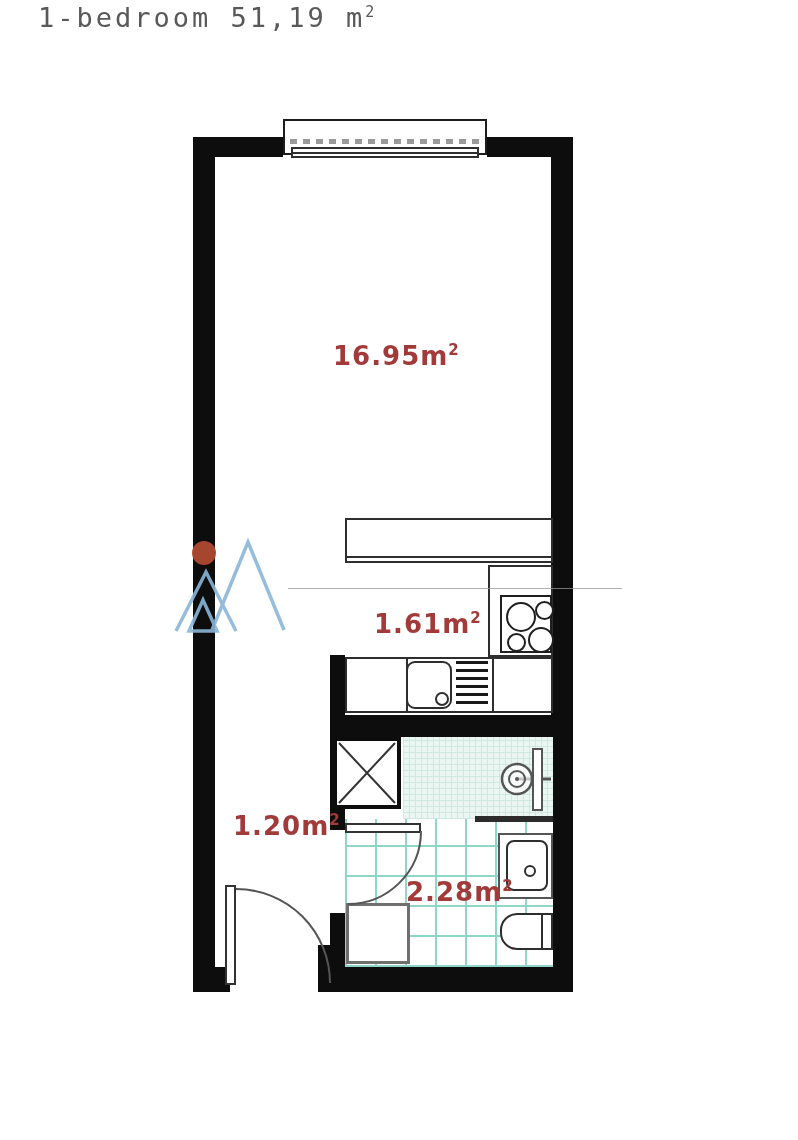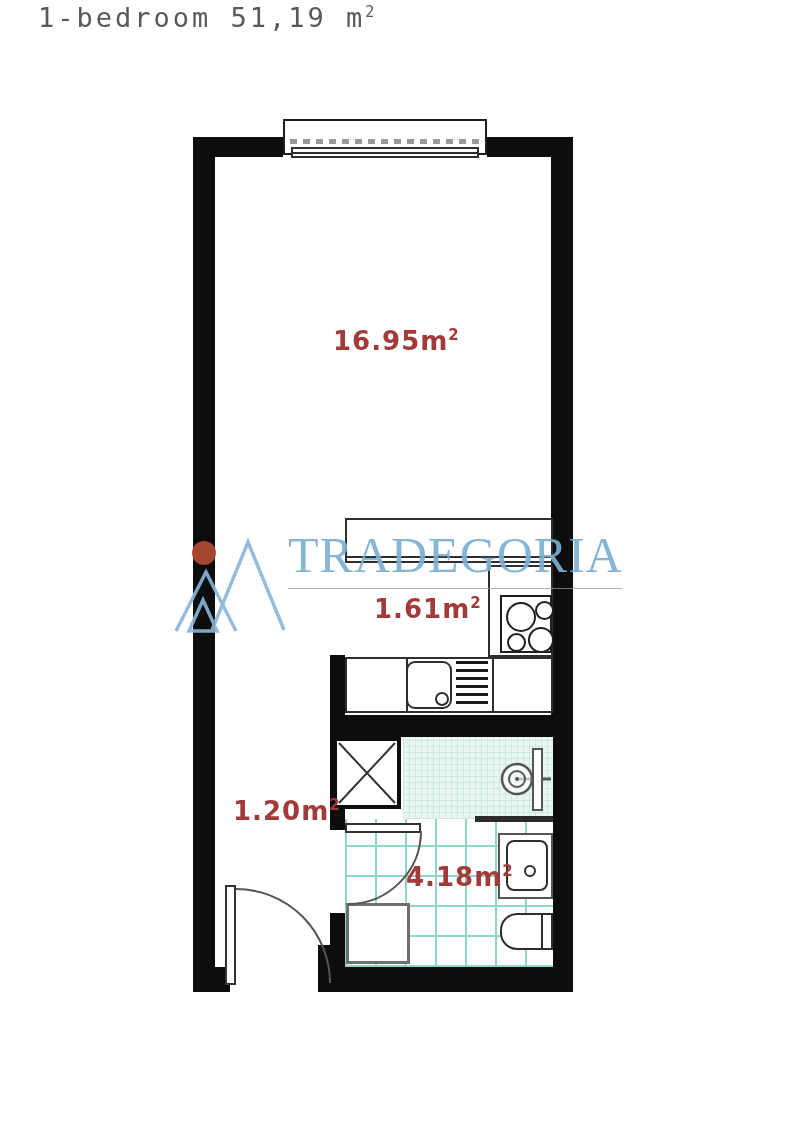--- a/index.html
+++ b/index.html
@@ -46,21 +46,21 @@
   .bath-door-leaf{left:345px;top:823px;width:76px;height:10px;background:#fff;border:2px solid #333;}
   .entry-door-leaf{left:225px;top:885px;width:11px;height:100px;background:#fff;border:2px solid #333;}
   
   .washer{left:346px;top:903px;width:64px;height:61px;border:3px solid #6f6f6f;background:#fff;}
   .bsink-back{left:498px;top:833px;width:55px;height:66px;border:2px solid #555;background:#fff;}
   .bsink{left:506px;top:840px;width:42px;height:51px;border:2px solid #2e2e2e;border-radius:8px;background:#fff;}
   .bsink .drain{position:absolute;left:16px;top:23px;width:8px;height:8px;border:2px solid #2e2e2e;border-radius:50%;}
   .toilet{left:500px;top:913px;width:53px;height:37px;border:2px solid #2e2e2e;border-radius:17px 0 0 17px;background:#fff;}
   .toilet .tank-line{position:absolute;right:8px;top:0;width:2px;height:100%;background:#2e2e2e;}
   
-  .room-label{color:#a23a3a;font-weight:bold;font-size:26px;letter-spacing:1px;white-space:nowrap;}
+  .room-label{color:#a23a3a;font-weight:bold;font-size:26px;letter-spacing:1px;white-space:nowrap;margin-top:15px;}
   .room-label sup{font-size:15px;}
   
   .overlay{position:absolute;left:0;top:0;pointer-events:none;}
   
   .brand{left:288px;top:526px;font-family:"Liberation Serif", serif;font-size:50px;
          color:rgba(125,175,211,0.92);letter-spacing:1px;white-space:nowrap;}
   .wm-line{left:288px;top:588px;width:334px;height:1px;background:rgba(150,150,150,0.75);}
   .tagline{left:288px;top:597px;font-size:21px;color:#b7babc;letter-spacing:1px;white-space:nowrap;}
 </style>
 </head>
@@ -134,26 +134,25 @@
     <line x1="517" y1="779" x2="551" y2="779" stroke="#555" stroke-width="3"></line>
     <circle cx="517" cy="779" r="15" fill="rgba(255,255,255,0.65)" stroke="#555" stroke-width="2.5"></circle>
     <circle cx="517" cy="779" r="8" fill="none" stroke="#555" stroke-width="2"></circle>
     <circle cx="517" cy="779" r="2" fill="#555"></circle>
     <rect x="533" y="749" width="9" height="61" fill="#fff" stroke="#555" stroke-width="2"></rect>
   </svg>
 
   <div class="abs room-label" style="left:333px;top:326px"><span>16.95m</span><sup>2</sup></div>
   <div class="abs room-label" style="left:374px;top:594px"><span>1.61m</span><sup>2</sup></div>
   <div class="abs room-label" style="left:233px;top:796px"><span>1.20m</span><sup>2</sup></div>
-  <div class="abs room-label" style="left:406px;top:862px"><span>4.18m</span><sup>2</sup></div>
+  <div class="abs room-label" style="left:406px;top:862px"><span>2.28m</span><sup>2</sup></div>
 
   <svg class="overlay" style="left:170px;top:530px" width="125" height="105" viewBox="0 0 125 105">
     <circle cx="34" cy="23" r="12" fill="#b04a30" opacity="0.95"></circle>
     <g stroke="#8ab6d8" stroke-width="3.5" fill="none" opacity="0.9">
       <path d="M 42 100 L 78 12 L 114 100"></path>
       <path d="M 6 101 L 36 42 L 66 101"></path>
       <path d="M 19 101 L 33 70 L 47 101 Z"></path>
     </g>
   </svg>
-  <div class="abs brand">TRADEGORIA</div>
   <div class="abs wm-line"></div>
 
 </div>
 
 </body></html>

